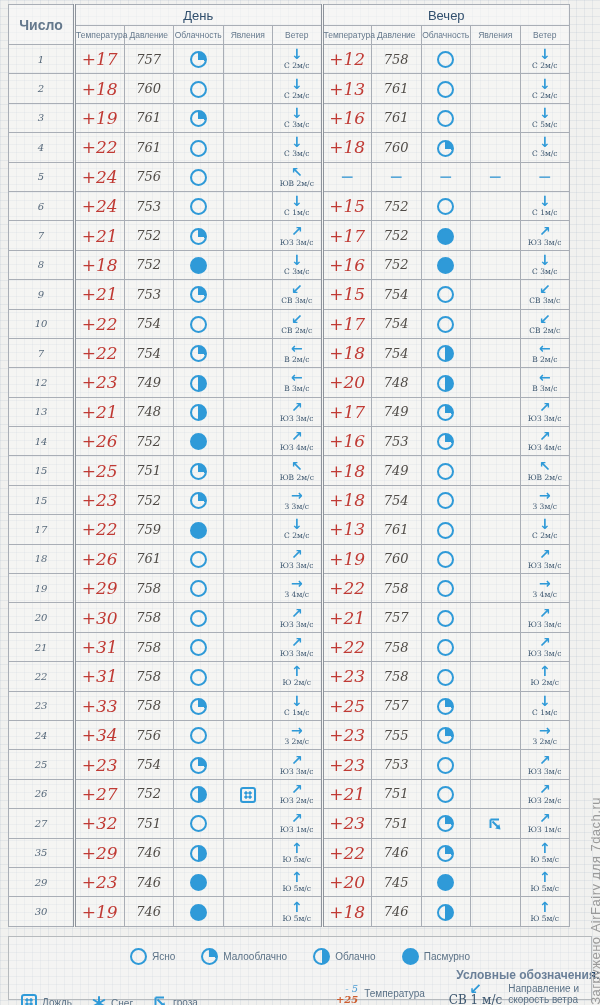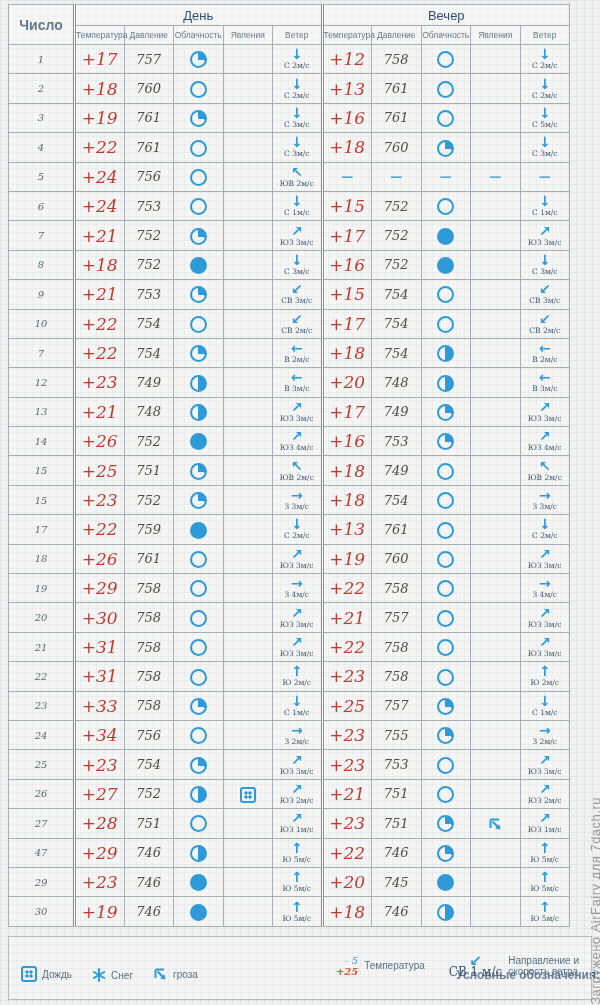--- a/index.html
+++ b/index.html
@@ -597,21 +597,21 @@
           <td class="c-press">751</td>
           <td><span class="cloud clear"></span></td>
           <td></td>
           <td>
             <span class="arr">↗</span>
             <span class="wl">ЮЗ 2м/с</span>
           </td>
         </tr>
         <tr>
           <td class="c-num">27</td>
-          <td class="c-temp grpL">+28</td>
+          <td class="c-temp grpL">+32</td>
           <td class="c-press">751</td>
           <td><span class="cloud clear"></span></td>
           <td></td>
           <td>
             <span class="arr">↗</span>
             <span class="wl">ЮЗ 1м/с</span>
           </td>
           <td class="c-temp grpL">+23</td>
           <td class="c-press">751</td>
           <td><span class="cloud partly"></span></td>
@@ -622,21 +622,21 @@
                 <path d="M4.5 4.5 L10.5 10.5"></path>
               </g>
               <polygon fill="#2f9ad8" points="12.5,12.5 7.2,11.4 11.4,7.2"></polygon>
             </svg></td>
           <td>
             <span class="arr">↗</span>
             <span class="wl">ЮЗ 1м/с</span>
           </td>
         </tr>
         <tr>
-          <td class="c-num">47</td>
+          <td class="c-num">35</td>
           <td class="c-temp grpL">+29</td>
           <td class="c-press">746</td>
           <td><span class="cloud half"></span></td>
           <td></td>
           <td>
             <span class="arr">↑</span>
             <span class="wl">Ю 5м/с</span>
           </td>
           <td class="c-temp grpL">+22</td>
           <td class="c-press">746</td>
@@ -684,20 +684,38 @@
             <span class="arr">↑</span>
             <span class="wl">Ю 5м/с</span>
           </td>
         </tr>
       </tbody>
   </table>
 
   <div class="legend-title">Условные обозначения:</div>
 
   <div class="legend-box">
+    <div class="legend-row1">
+      <span class="leg-item">
+        <span class="cloud clear"></span>
+        <span>Ясно</span>
+      </span>
+      <span class="leg-item">
+        <span class="cloud partly"></span>
+        <span>Малооблачно</span>
+      </span>
+      <span class="leg-item">
+        <span class="cloud half"></span>
+        <span>Облачно</span>
+      </span>
+      <span class="leg-item">
+        <span class="cloud overcast"></span>
+        <span>Пасмурно</span>
+      </span>
+    </div>
     <div class="legend-row2">
       <div class="leg-left">
         <span class="leg-item">
           <span class="icon-rain"></span>
           <span>Дождь</span>
         </span>
         <span class="leg-item">
           <svg class="icon-svg" width="14" height="14" viewBox="0 0 14 14">
               <g stroke="#2f9ad8" stroke-width="2" stroke-linecap="round">
                 <line x1="7" y1="1" x2="7" y2="13"></line>

